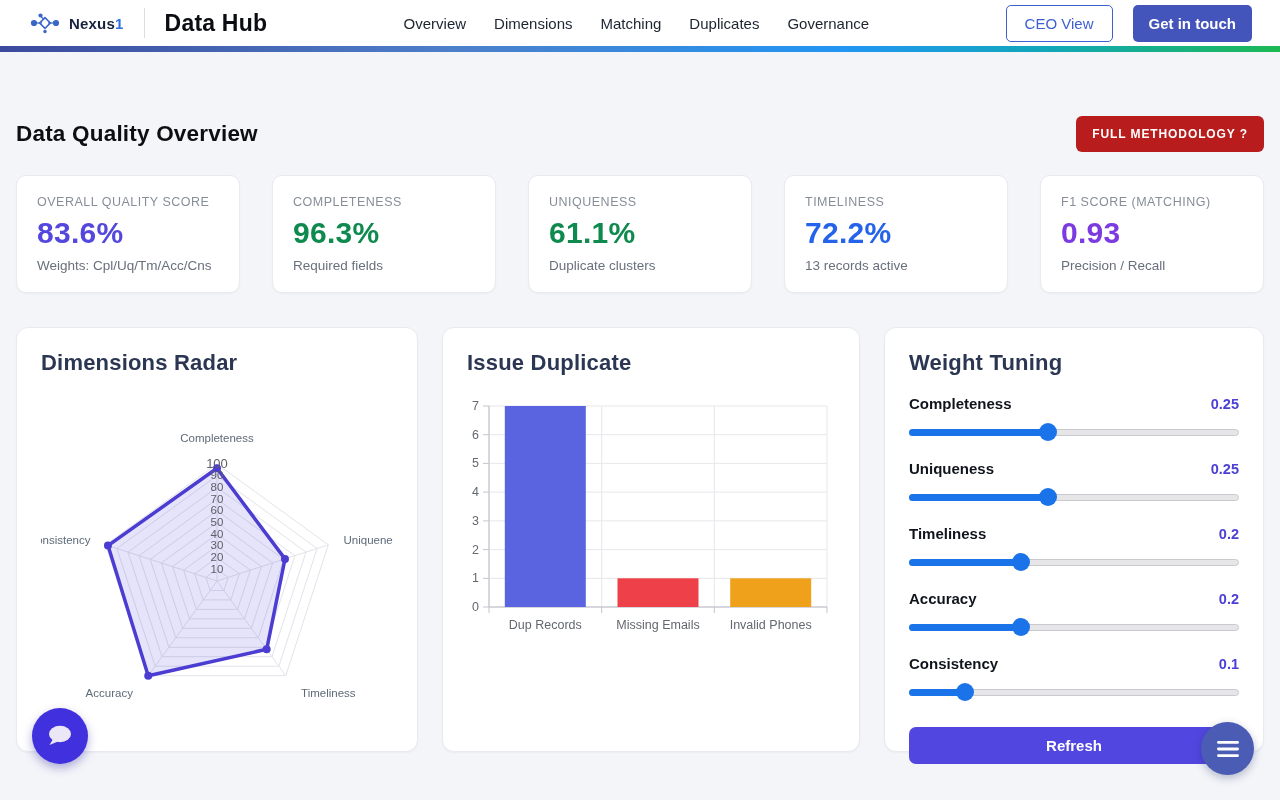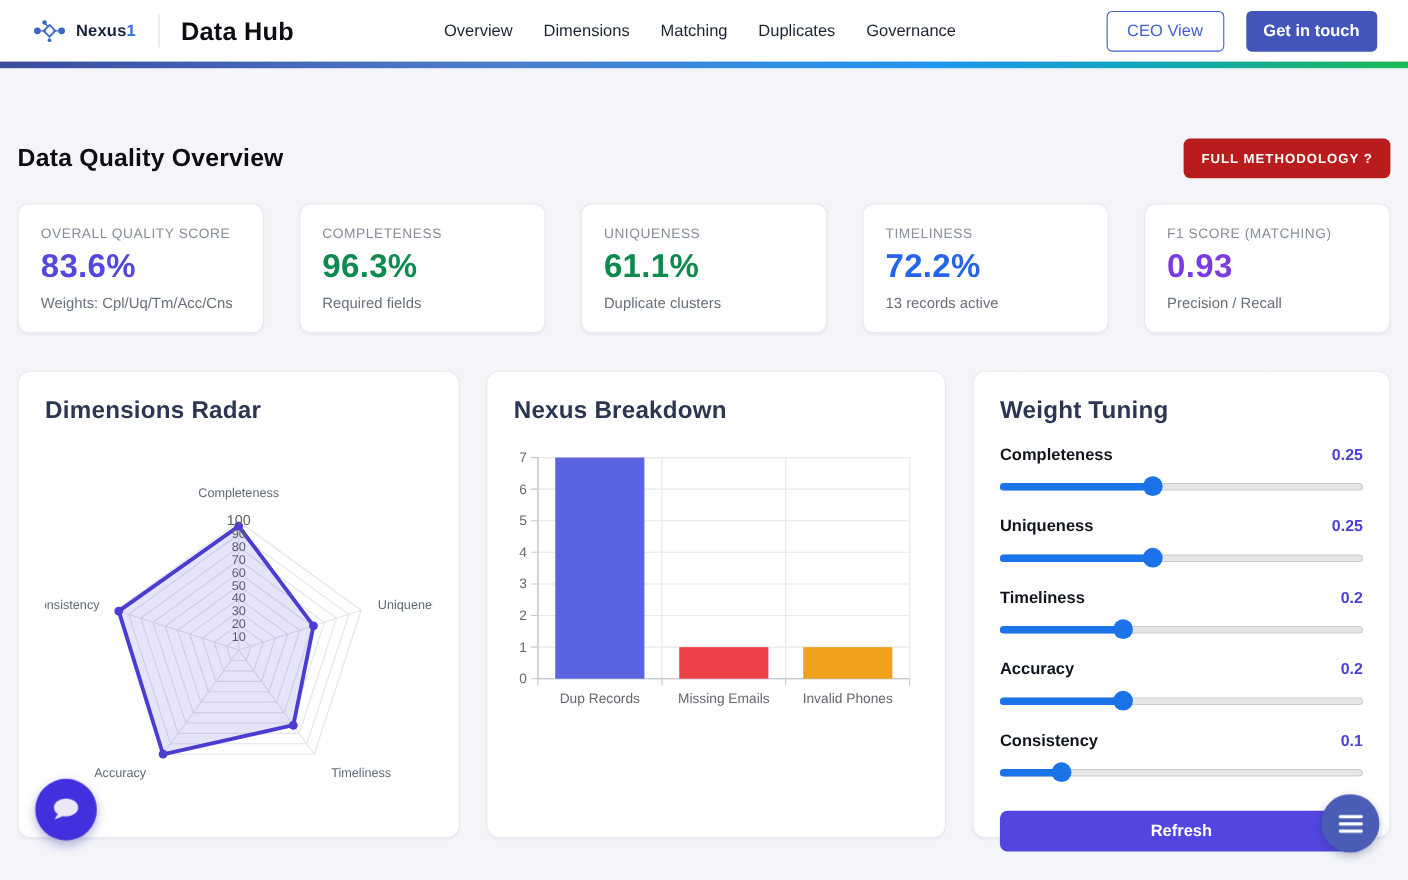--- a/index.html
+++ b/index.html
@@ -1,20 +1,20 @@
 <!DOCTYPE html>
 <html><head>
 <meta charset="utf-8">
 <style>
   * { margin:0; padding:0; box-sizing:border-box; }
   html,body { width:1280px; height:800px; overflow:hidden; }
   body { font-family:"Liberation Sans", sans-serif; background:#f3f5f9; color:#15181e; }
 
   
-  .header { background:#fff; height:56px; display:flex; align-items:center; padding:0 28px 0 30px; }
+  .header { background:#fff; height:46px; display:flex; align-items:center; padding:0 28px 0 30px; }
   .brand { display:flex; align-items:center; gap:9px; }
   .brand-name { font-size:15px; font-weight:700; color:#16213e; letter-spacing:.2px; }
   .brand-name .one { color:#2f6fe4; }
   .v-divider { width:1px; height:30px; background:#d9dde4; margin:0 20px; }
   .app-title { font-size:23px; font-weight:800; color:#0b0d12; letter-spacing:.2px; }
   .nav { display:flex; gap:24px; margin:0 auto; }
   .nav-link { font-size:15px; color:#1c2430; cursor:pointer; padding:6px 2px; }
   .hdr-actions { display:flex; gap:20px; align-items:flex-end; }
   .btn-outline { background:#fff; border:1px solid #3f5fd1; color:#3f5fd1; font-size:15px;
     padding:9px 18px; border-radius:5px; font-weight:500; cursor:pointer; font-family:inherit; }
@@ -176,21 +176,21 @@
             <text x="176.0" y="48.0" text-anchor="middle" font-size="11.5" fill="#5e6a78">Completeness</text>
             <text x="302.5" y="149.9" text-anchor="start" font-size="11.5" fill="#5e6a78">Uniqueness</text>
             <text x="260.1" y="302.7" text-anchor="start" font-size="11.5" fill="#5e6a78">Timeliness</text>
             <text x="91.9" y="302.7" text-anchor="end" font-size="11.5" fill="#5e6a78">Accuracy</text>
             <text x="49.5" y="149.9" text-anchor="end" font-size="11.5" fill="#5e6a78">Consistency</text>
           </svg>
       </div>
     </div>
 
     <div class="panel">
-      <div class="panel-title">Nexus Breakdown</div>
+      <div class="panel-title">Issue Duplicate</div>
       <div class="chart-wrap">
         <svg id="bars-svg" width="368" height="248" viewBox="0 0 368 248">
             <line x1="22" y1="213.0" x2="360" y2="213.0" stroke="#e7e7ec" stroke-width="1"></line>
             <line x1="16" y1="213.0" x2="22" y2="213.0" stroke="#c3c5cc" stroke-width="1"></line>
             <text x="12" y="217" text-anchor="end" font-size="12.5" fill="#63686f">0</text>
             <line x1="22" y1="184.3" x2="360" y2="184.3" stroke="#e7e7ec" stroke-width="1"></line>
             <line x1="16" y1="184.3" x2="22" y2="184.3" stroke="#c3c5cc" stroke-width="1"></line>
             <text x="12" y="188.3" text-anchor="end" font-size="12.5" fill="#63686f">1</text>
             <line x1="22" y1="155.6" x2="360" y2="155.6" stroke="#e7e7ec" stroke-width="1"></line>
             <line x1="16" y1="155.6" x2="22" y2="155.6" stroke="#c3c5cc" stroke-width="1"></line>

